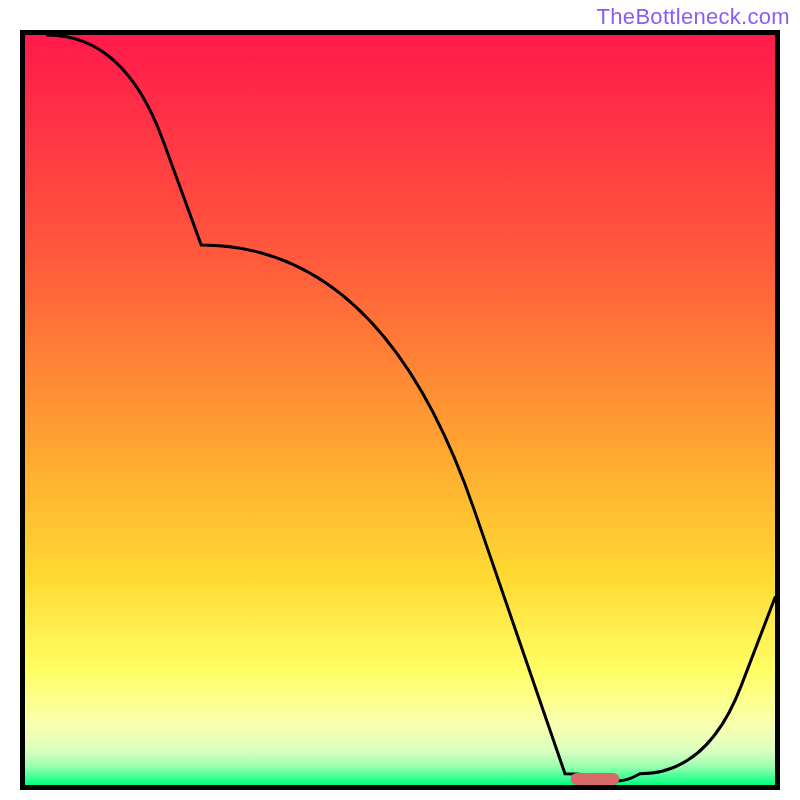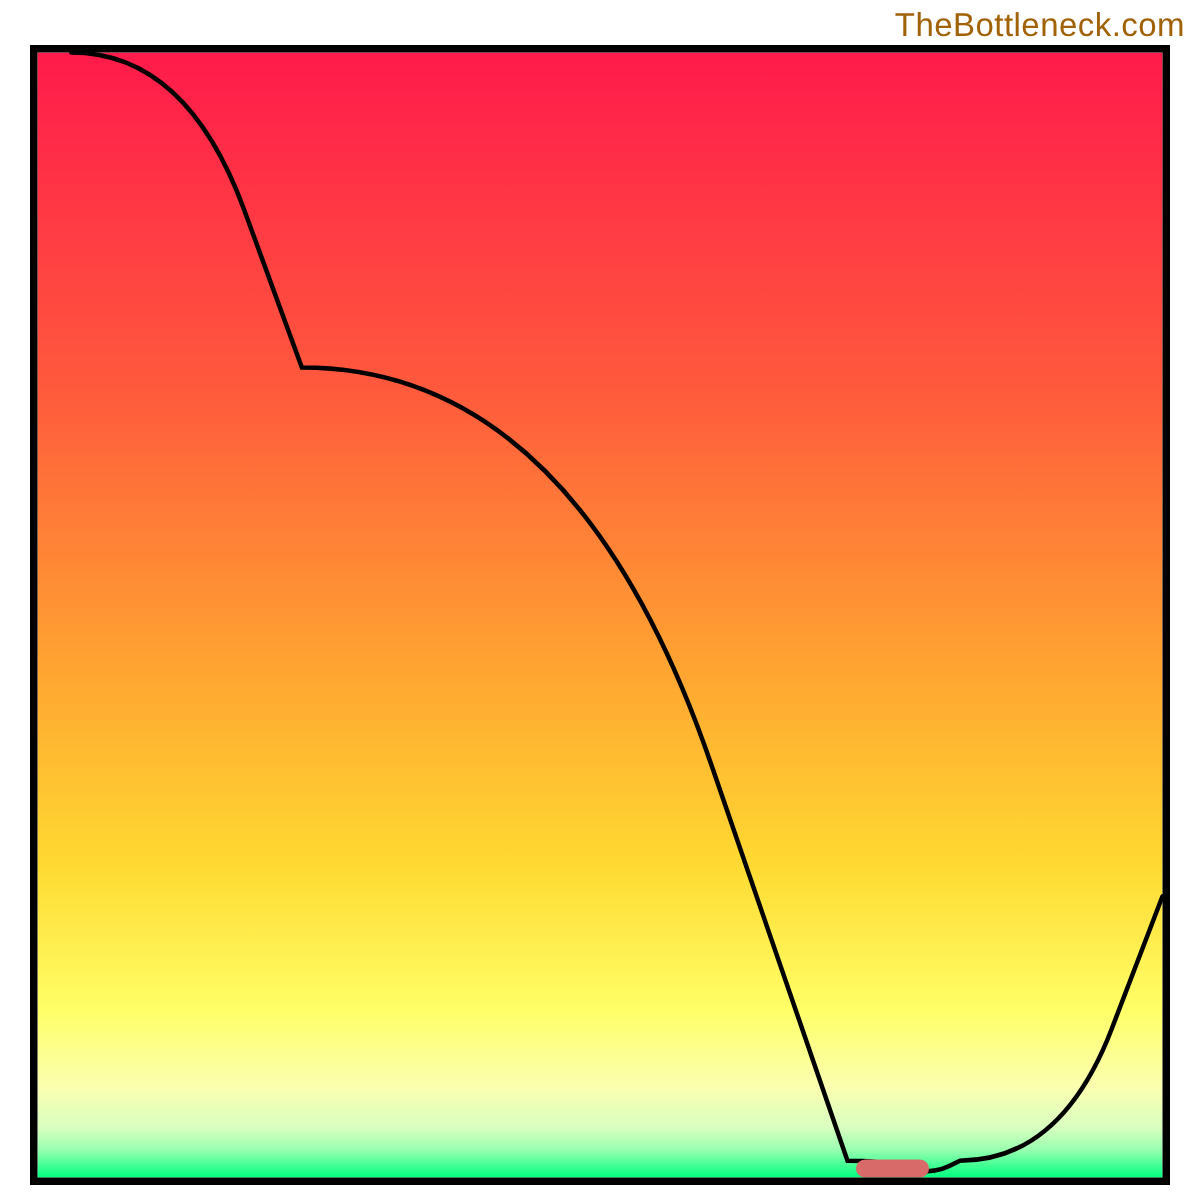--- a/index.html
+++ b/index.html
@@ -10,21 +10,21 @@
     overflow: hidden;
     background: #fff;
     font-family: Arial, Helvetica, sans-serif;
   }
   .attribution {
     position: absolute;
     top: 4px;
     right: 10px;
     font-size: 22px;
     font-weight: 500;
-    color: #a16207;
+    color: #8b5cf6;
     letter-spacing: 0.3px;
   }
   .plot-wrap {
     position: absolute;
     left: 20px;
     top: 30px;
     width: 760px;
     height: 760px;
   }
   .plot-wrap svg {

